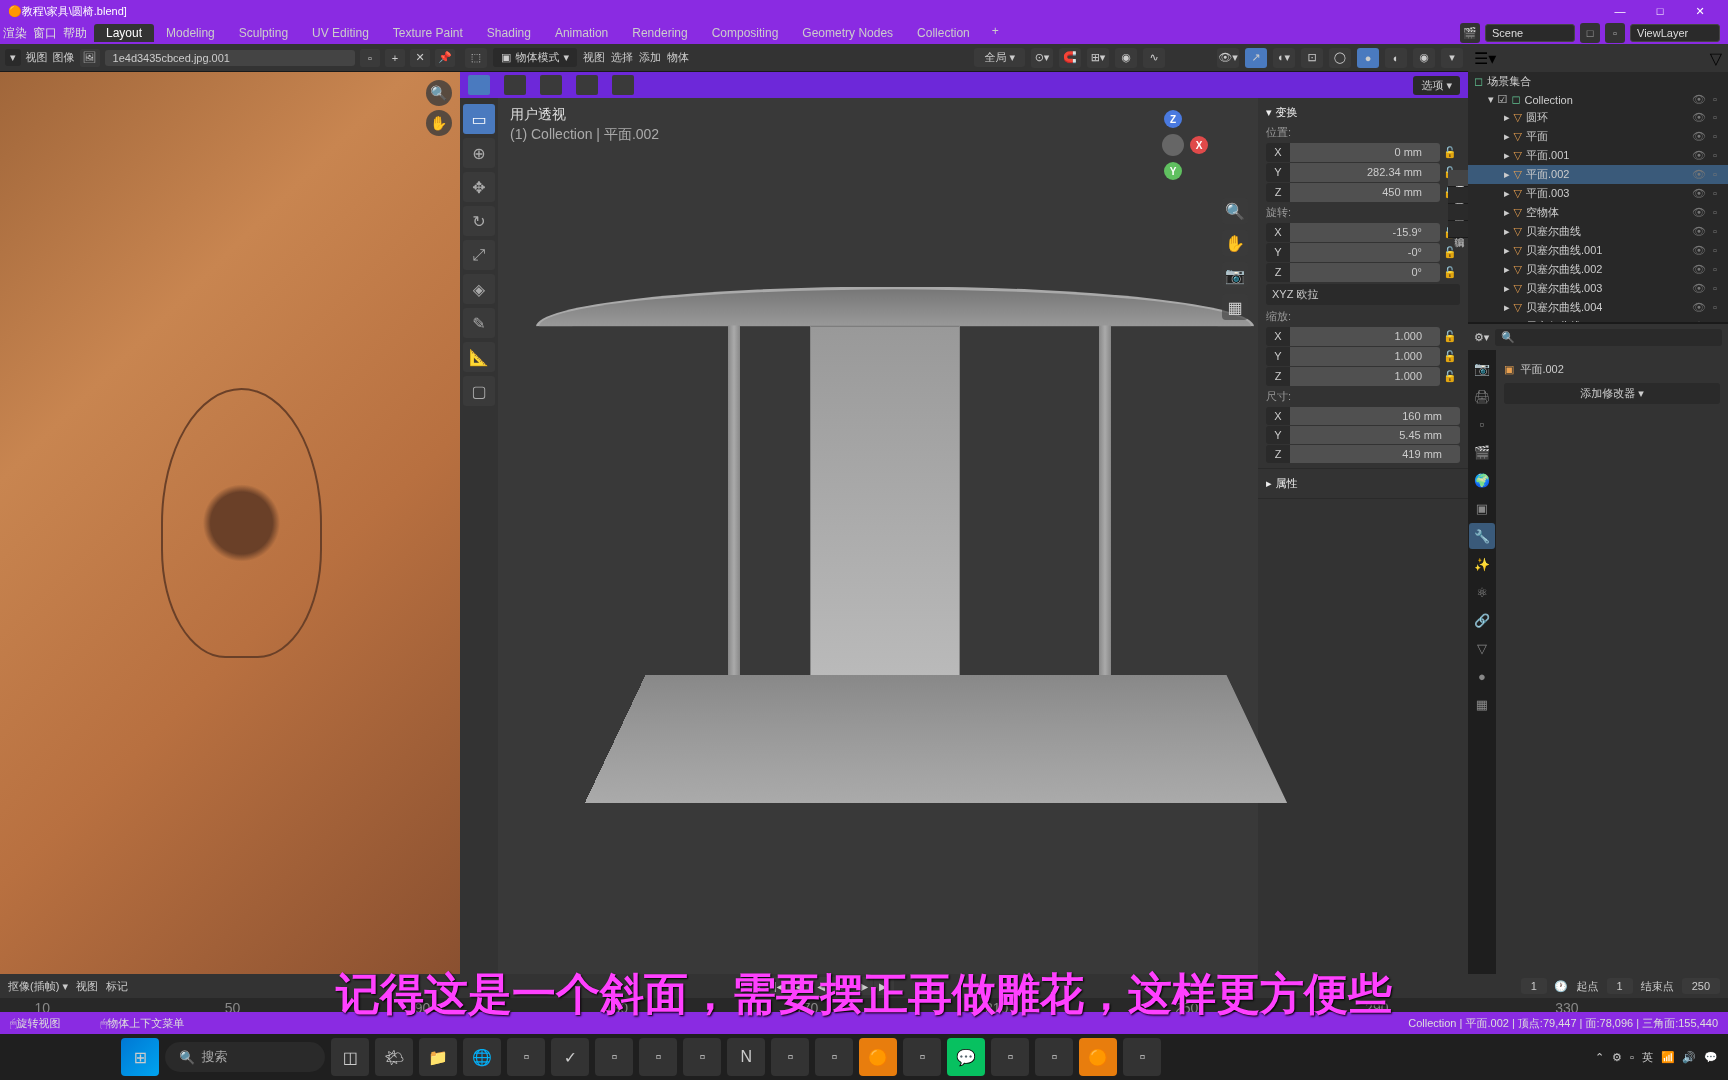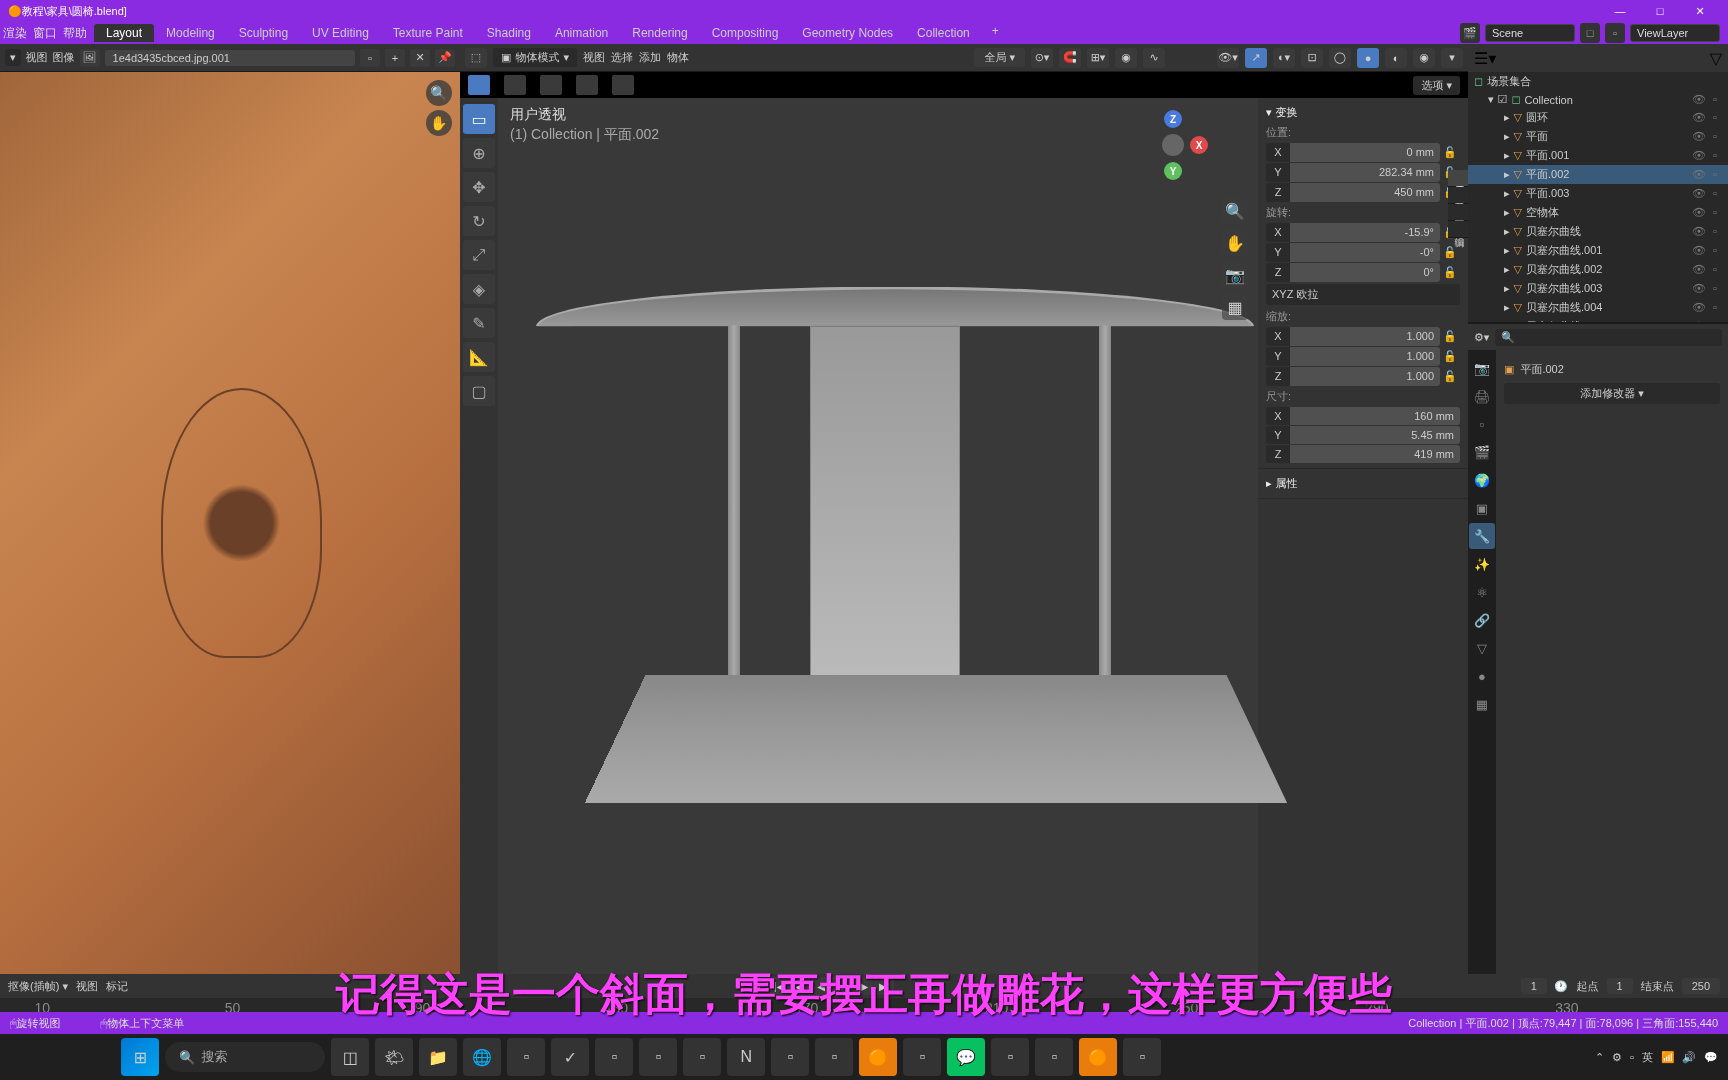--- a/index.html
+++ b/index.html
@@ -30,21 +30,21 @@
 .ref-image { width: 100%; height: 100%; background: linear-gradient(135deg, #a0663a 0%, #c88550 30%, #b87040 60%, #8a5030 100%); position: relative; }
 .wood-carving { position: absolute; top: 35%; left: 35%; width: 35%; height: 30%; border: 2px solid #6a4028; border-radius: 50% 50% 40% 40%; background: radial-gradient(circle, #6a4028 20%, transparent 25%); }
 
 .editor-panel { flex: 1; display: flex; flex-direction: column; background: #393939; }
 .editor-header { height: 28px; background: #333; display: flex; align-items: center; padding: 0 5px; gap: 6px; font-size: 11px; color: #ccc; border-bottom: 1px solid #1a1a1a; }
 .editor-header .mode-sel { background: #2a2a2a; padding: 2px 8px; border-radius: 3px; display: flex; align-items: center; gap: 4px; }
 .editor-header .btn-sm { width: 22px; height: 20px; background: #3a3a3a; border-radius: 3px; display: flex; align-items: center; justify-content: center; }
 .editor-header .spacer { flex: 1; }
 .editor-header .global { background: #3a3a3a; padding: 2px 10px; border-radius: 3px; }
 
-.sel-row { height: 26px; background: #000000; display: flex; align-items: center; padding: 0 8px; gap: 14px; }
+.sel-row { height: 26px; background: #6d28d9; display: flex; align-items: center; padding: 0 8px; gap: 14px; }
 .sel-row .sel-btn { width: 22px; height: 20px; background: #3a3a3a; border-radius: 2px; }
 .sel-row .sel-btn.active { background: #4a7abf; }
 .sel-row .spacer { flex: 1; }
 .sel-row .options { background: #2a2a2a; padding: 2px 8px; border-radius: 3px; font-size: 11px; color: #ccc; }
 
 .viewport-row { flex: 1; display: flex; position: relative; }
 .toolbar-left { width: 38px; background: #333; padding: 6px 0; display: flex; flex-direction: column; gap: 4px; align-items: center; }
 .tool-btn { width: 32px; height: 30px; background: #3a3a3a; border-radius: 3px; display: flex; align-items: center; justify-content: center; color: #aaa; }
 .tool-btn.active { background: #4a7abf; color: #fff; }
 
@@ -69,21 +69,21 @@
 .chair-post { position: absolute; top: 18%; width: 12px; height: 55%; background: linear-gradient(90deg, #888, #aaa, #888); }
 .chair-post.l { left: 28%; }
 .chair-post.r { right: 16%; }
 
 .n-panel { width: 210px; background: #333; font-size: 11px; color: #ccc; overflow-y: auto; }
 .n-section { padding: 4px 8px; border-bottom: 1px solid #2a2a2a; }
 .n-section .hdr { display: flex; align-items: center; gap: 4px; padding: 3px 0; color: #eee; }
 .n-label { color: #999; padding: 2px 0; }
 .n-row { display: flex; margin: 1px 0; }
 .n-row .axis { width: 24px; background: #2a2a2a; text-align: center; padding: 3px 0; border-radius: 3px 0 0 3px; }
-.n-row .val { flex: 1; background: #505050; text-align: right; padding: 3px 6px; border-radius: 0 3px 3px 0; }
+.n-row .val { flex: 1; background: #505050; text-align: right; padding: 3px 18px; border-radius: 0 3px 3px 0; }
 .n-row .lock { width: 20px; text-align: center; padding: 3px 0; }
 .n-dropdown { background: #2a2a2a; padding: 3px 6px; border-radius: 3px; margin: 2px 0; }
 
 .n-tabs { position: absolute; right: 0; top: 72px; width: 20px; display: flex; flex-direction: column; }
 .n-tab { writing-mode: vertical-rl; padding: 8px 2px; background: #2a2a2a; font-size: 10px; color: #aaa; border-bottom: 1px solid #1a1a1a; }
 .n-tab.active { background: #444; color: #fff; }
 
 .right-col { width: 260px; display: flex; flex-direction: column; background: #282828; }
 .outliner { height: 280px; background: #282828; border-bottom: 2px solid #1a1a1a; overflow-y: auto; }
 .outliner-hdr { height: 28px; background: #333; display: flex; align-items: center; padding: 0 6px; }

